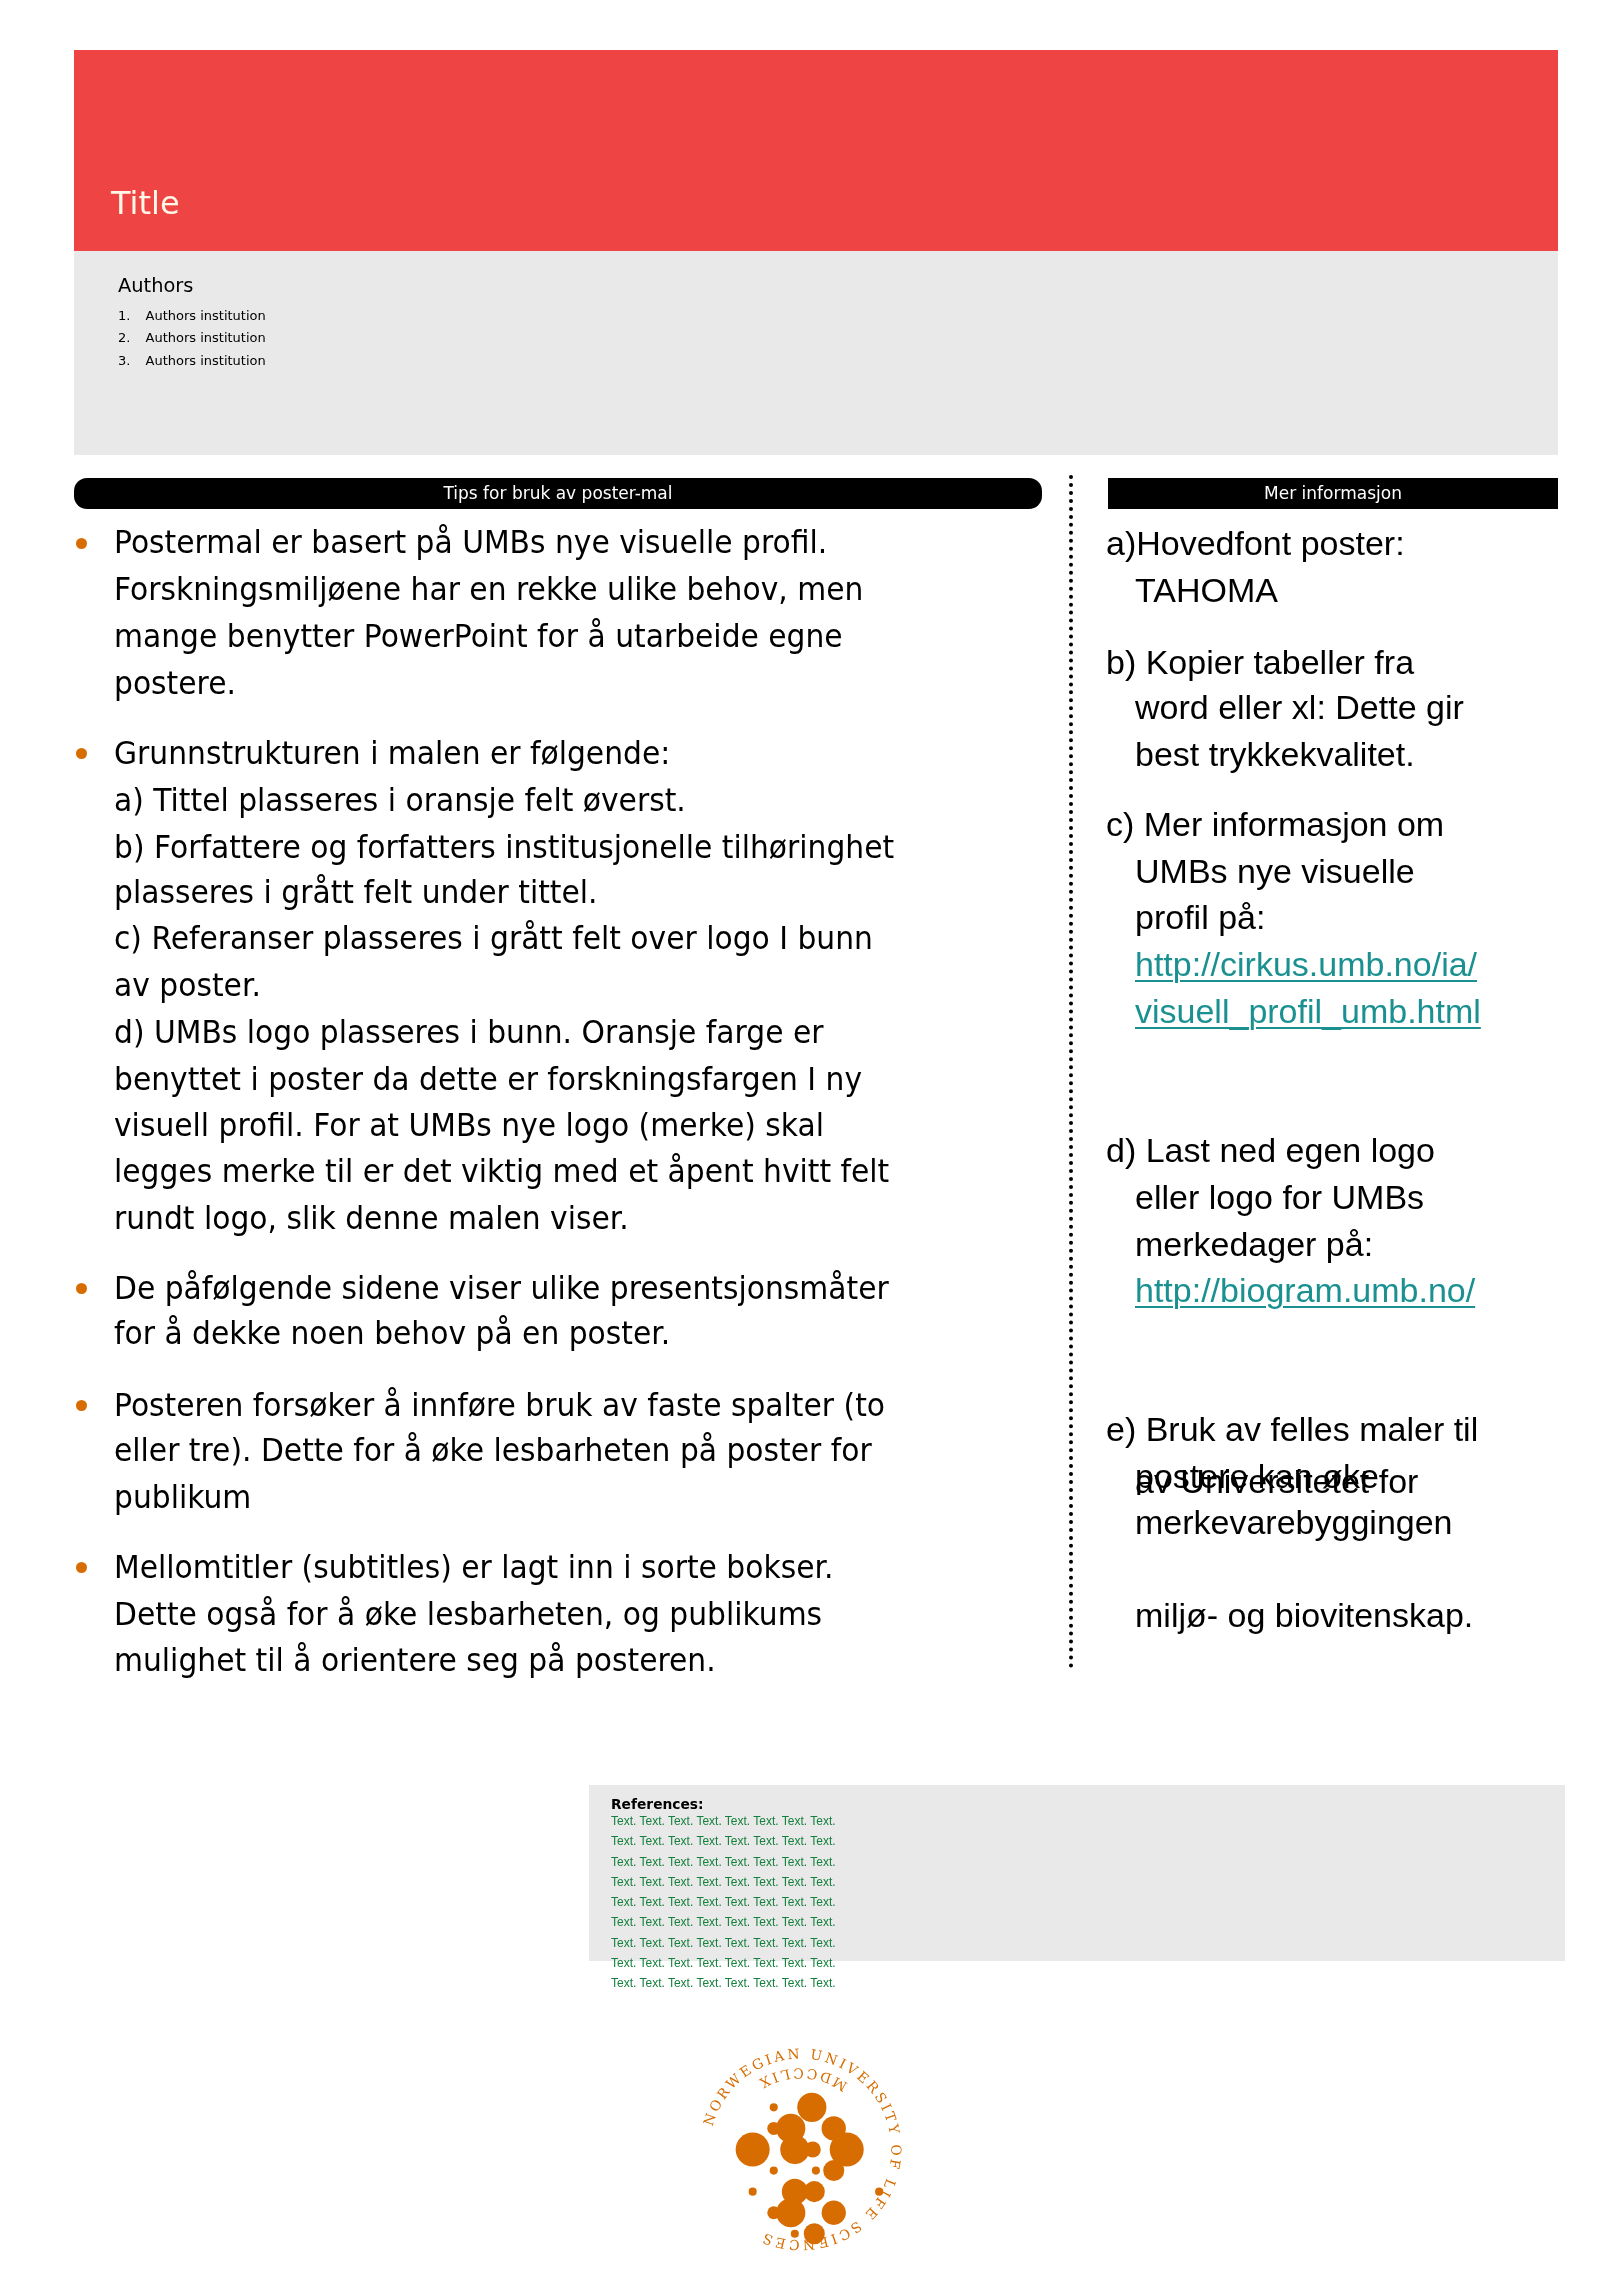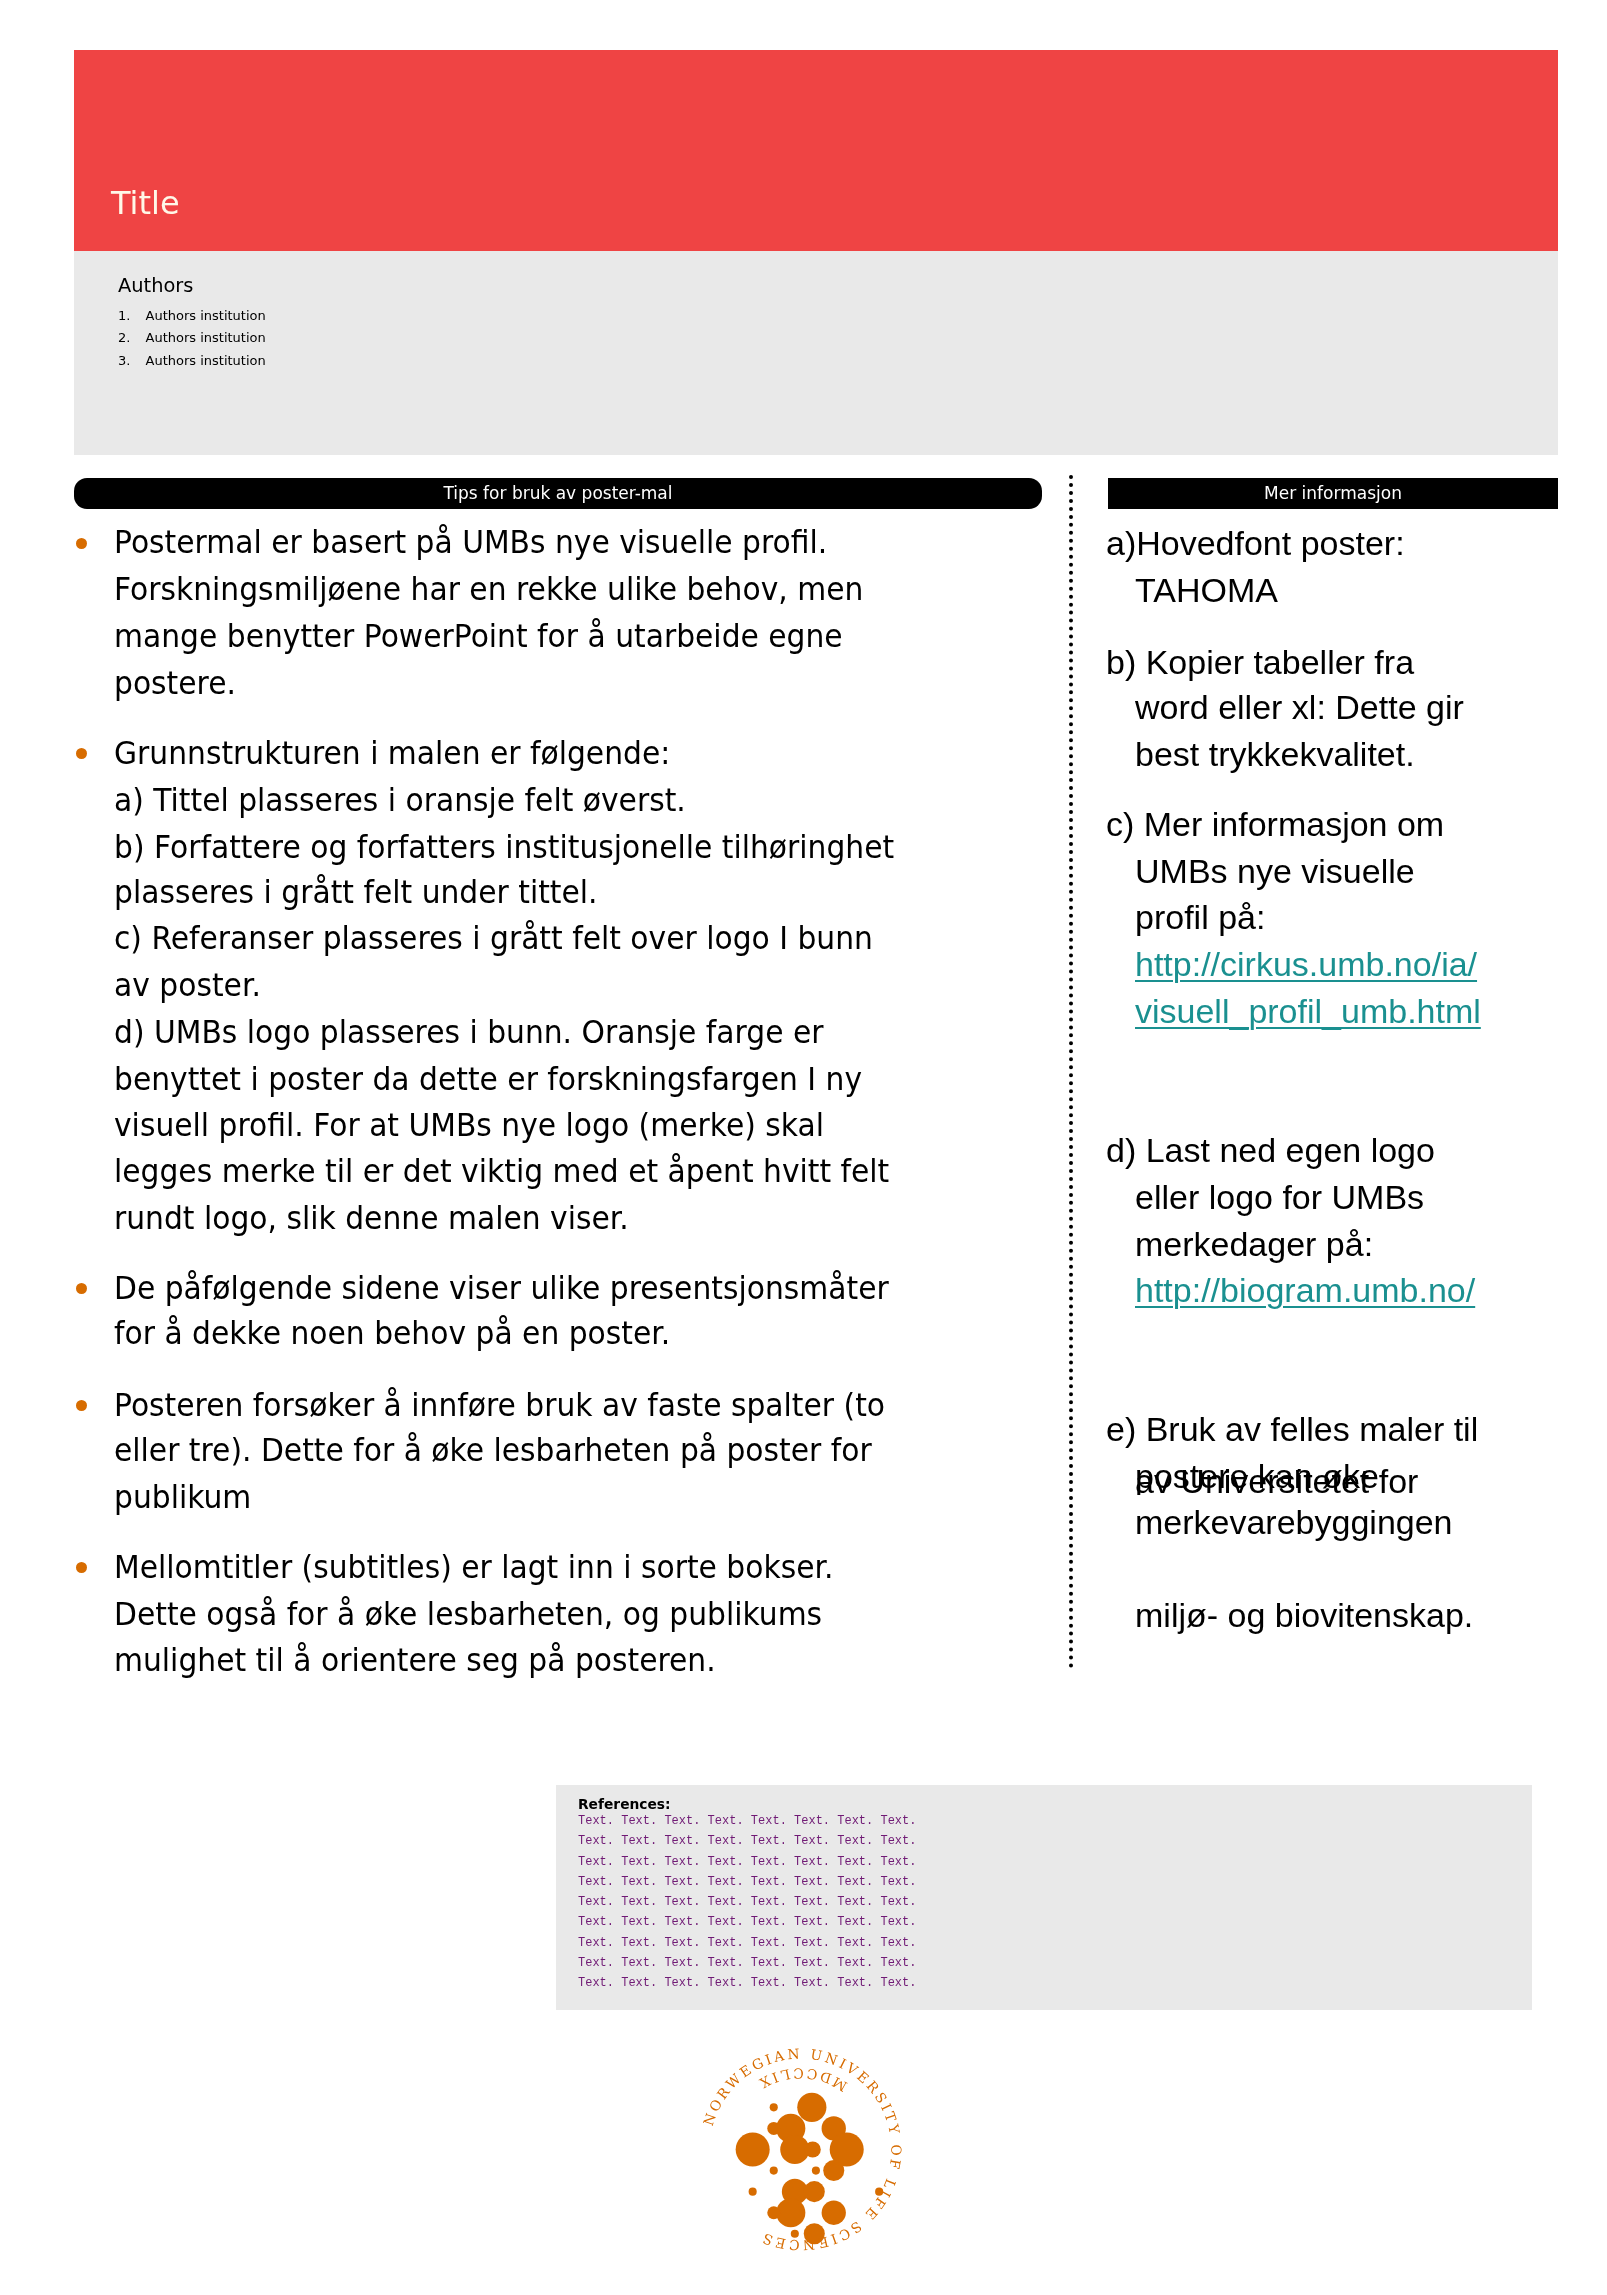--- a/index.html
+++ b/index.html
@@ -13,23 +13,23 @@
   .inst { position:absolute; left:44px; font-size:13px; }
   .inst .num { display:inline-block; width:27.5px; }
   .subtitle-bar { position:absolute; top:478px; height:31px; background:#000; color:#fff;
                   font-size:17px; line-height:31px; text-align:center; font-family:"DejaVu Sans", sans-serif; }
   #divider { left:1069px; top:475px; width:0; height:1194px; border-left:4.9px dotted #000; }
   .line { position:absolute; white-space:nowrap; line-height:1; }
   .left-line { font-family:"DejaVu Sans", sans-serif; font-size:32px; transform:scaleX(0.93); transform-origin:left center; }
   .right-line { font-family:"Liberation Sans", sans-serif; font-size:34px; }
   .bullet { position:absolute; width:11.3px; height:11.3px; border-radius:50%; background:#d76c00; }
   .link { color:#1a9090; text-decoration:underline; text-decoration-thickness:2.4px; text-underline-offset:4px; }
-  #ref-box { left:556px; top:1785px; width:976px; height:225px; background:#e9e9e9; }
+  #ref-box { left:589px; top:1785px; width:976px; height:176px; background:#e9e9e9; }
   #ref-heading { left:22px; top:10.5px; font-size:13.8px; font-weight:bold; font-family:"DejaVu Sans", sans-serif; }
-  .ref-line { position:absolute; left:22px; font-size:12px; color:#701a75; white-space:nowrap; font-family:Liberation Mono, monospace; }
+  .ref-line { position:absolute; left:22px; font-size:12px; color:#15803d; white-space:nowrap; font-family:Liberation Sans, sans-serif; }
   #logo { left:687px; top:2036px; width:227px; height:227px; }
 </style>
 </head>
 <body>
 
 <div id="title-band" class="abs">
   <div id="title-text" class="abs">Title</div>
 </div>
 
 <div id="author-band" class="abs">

